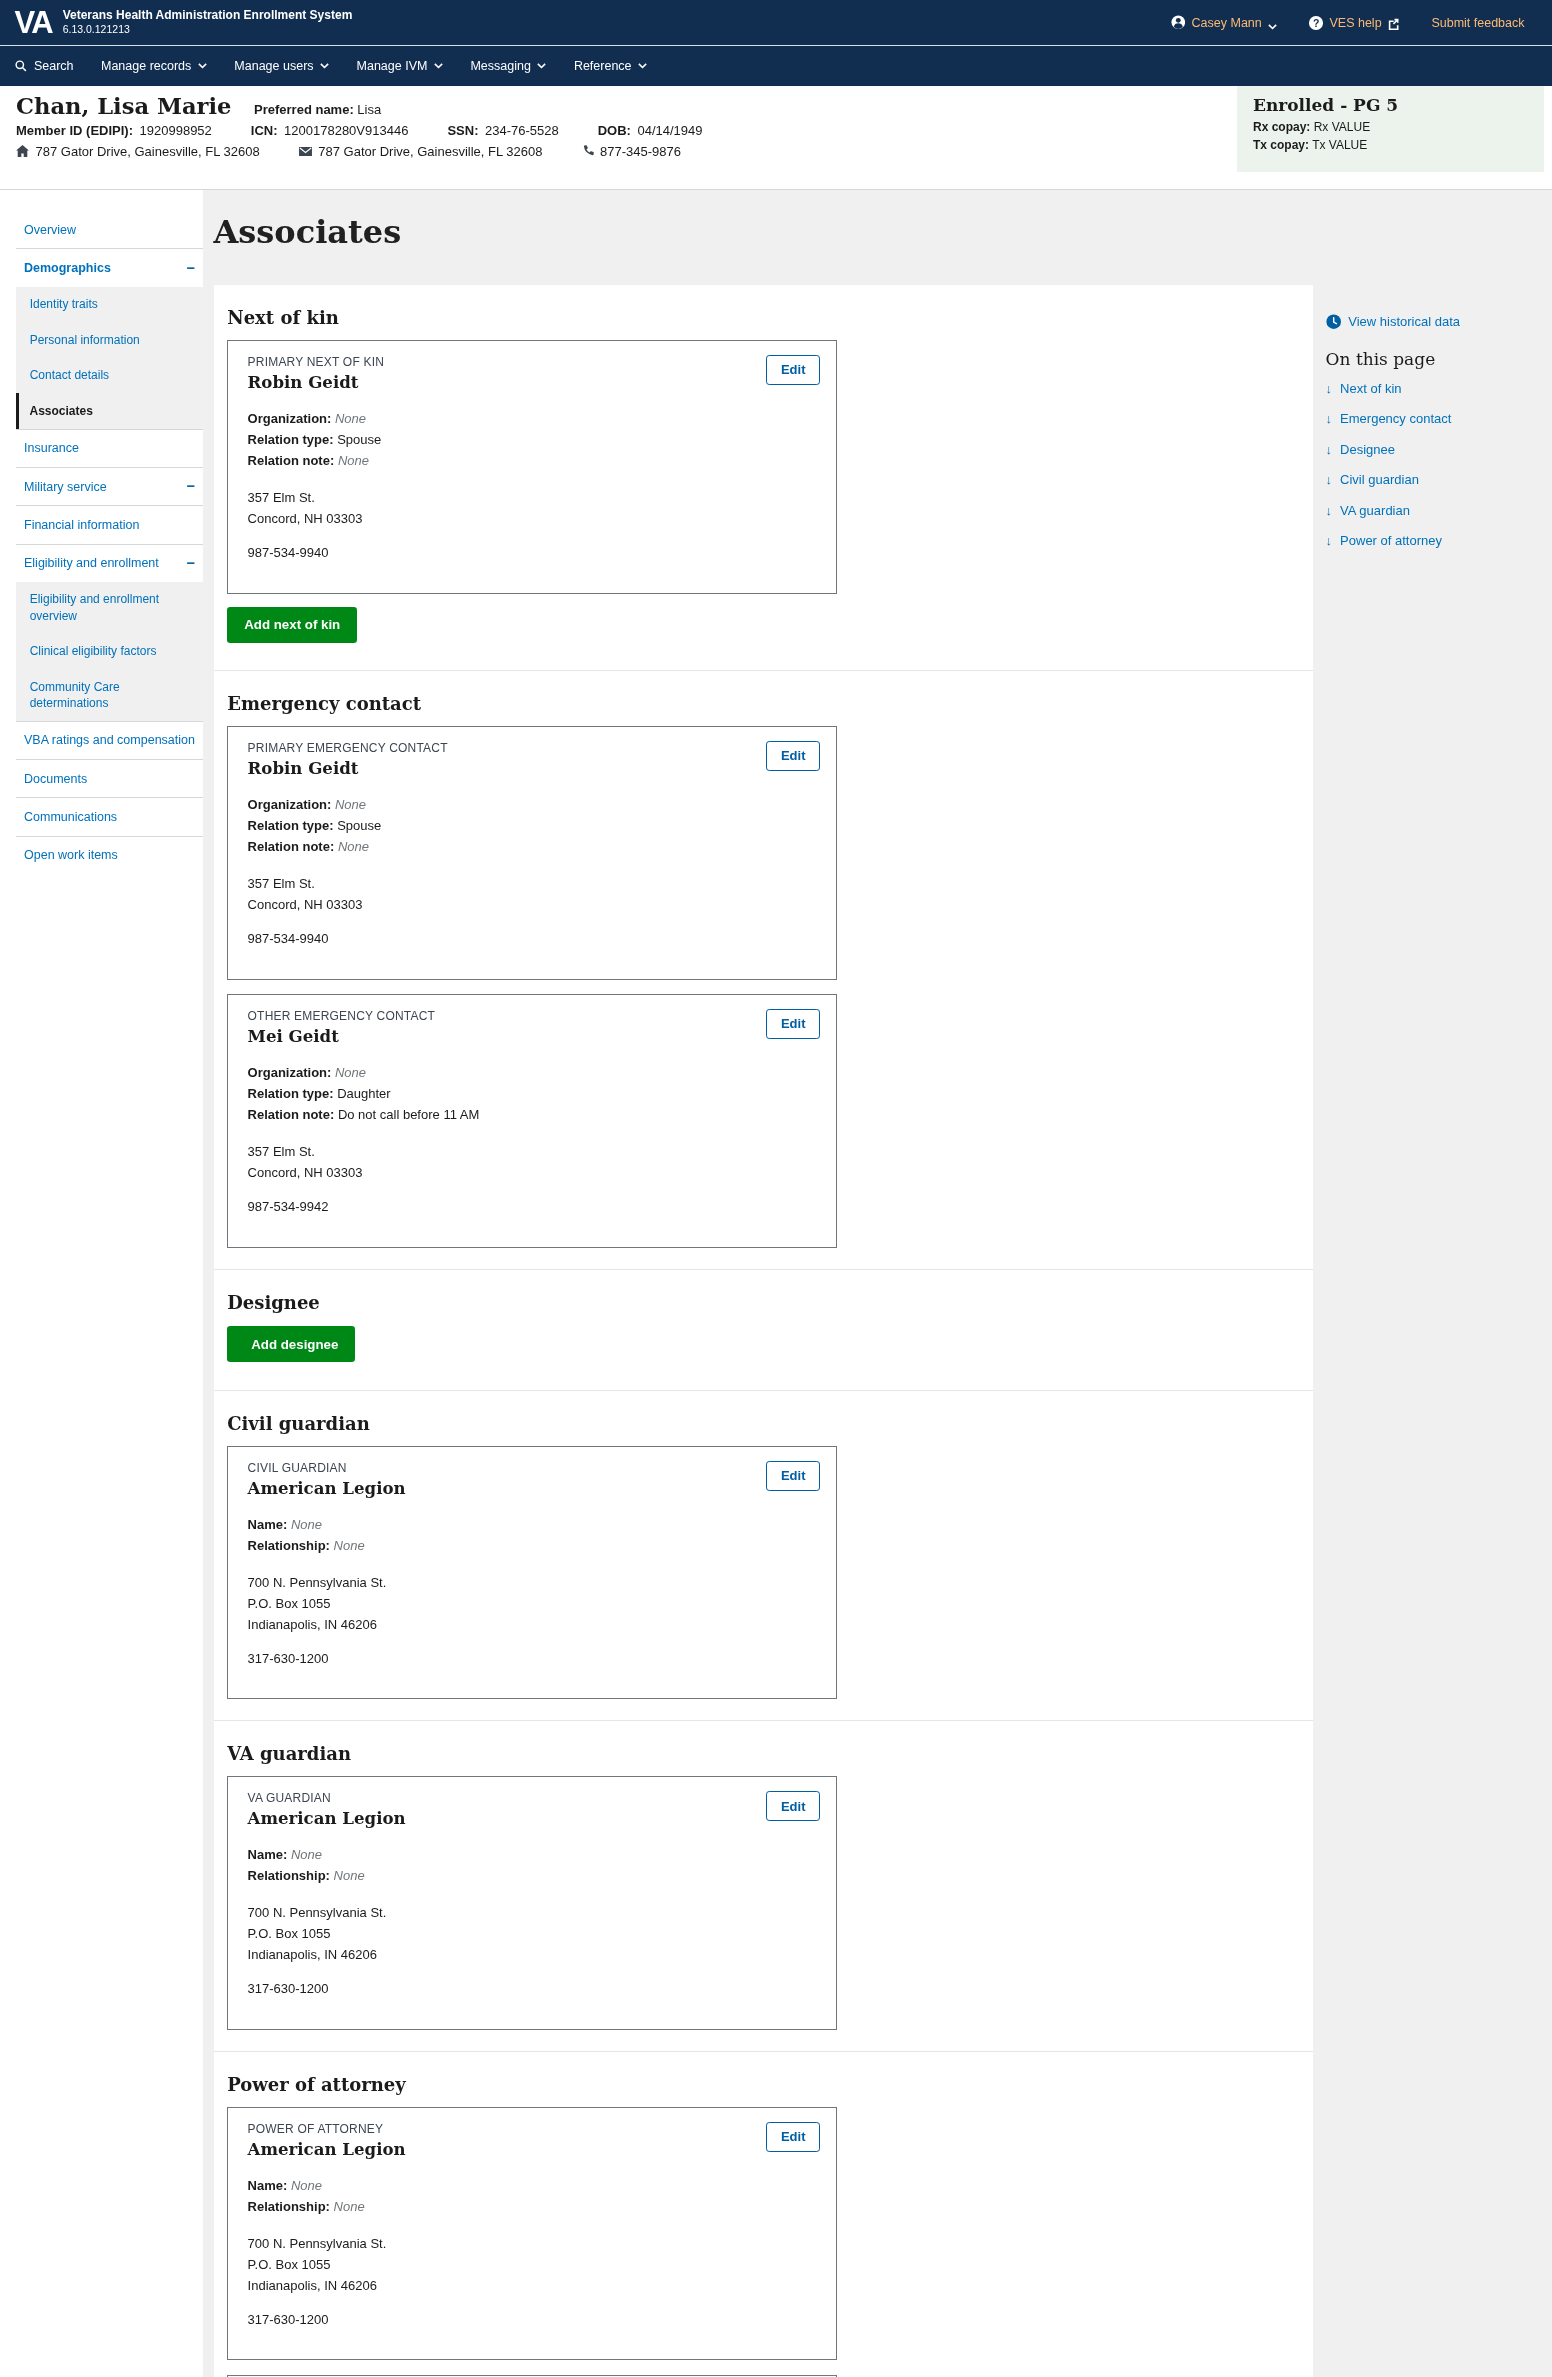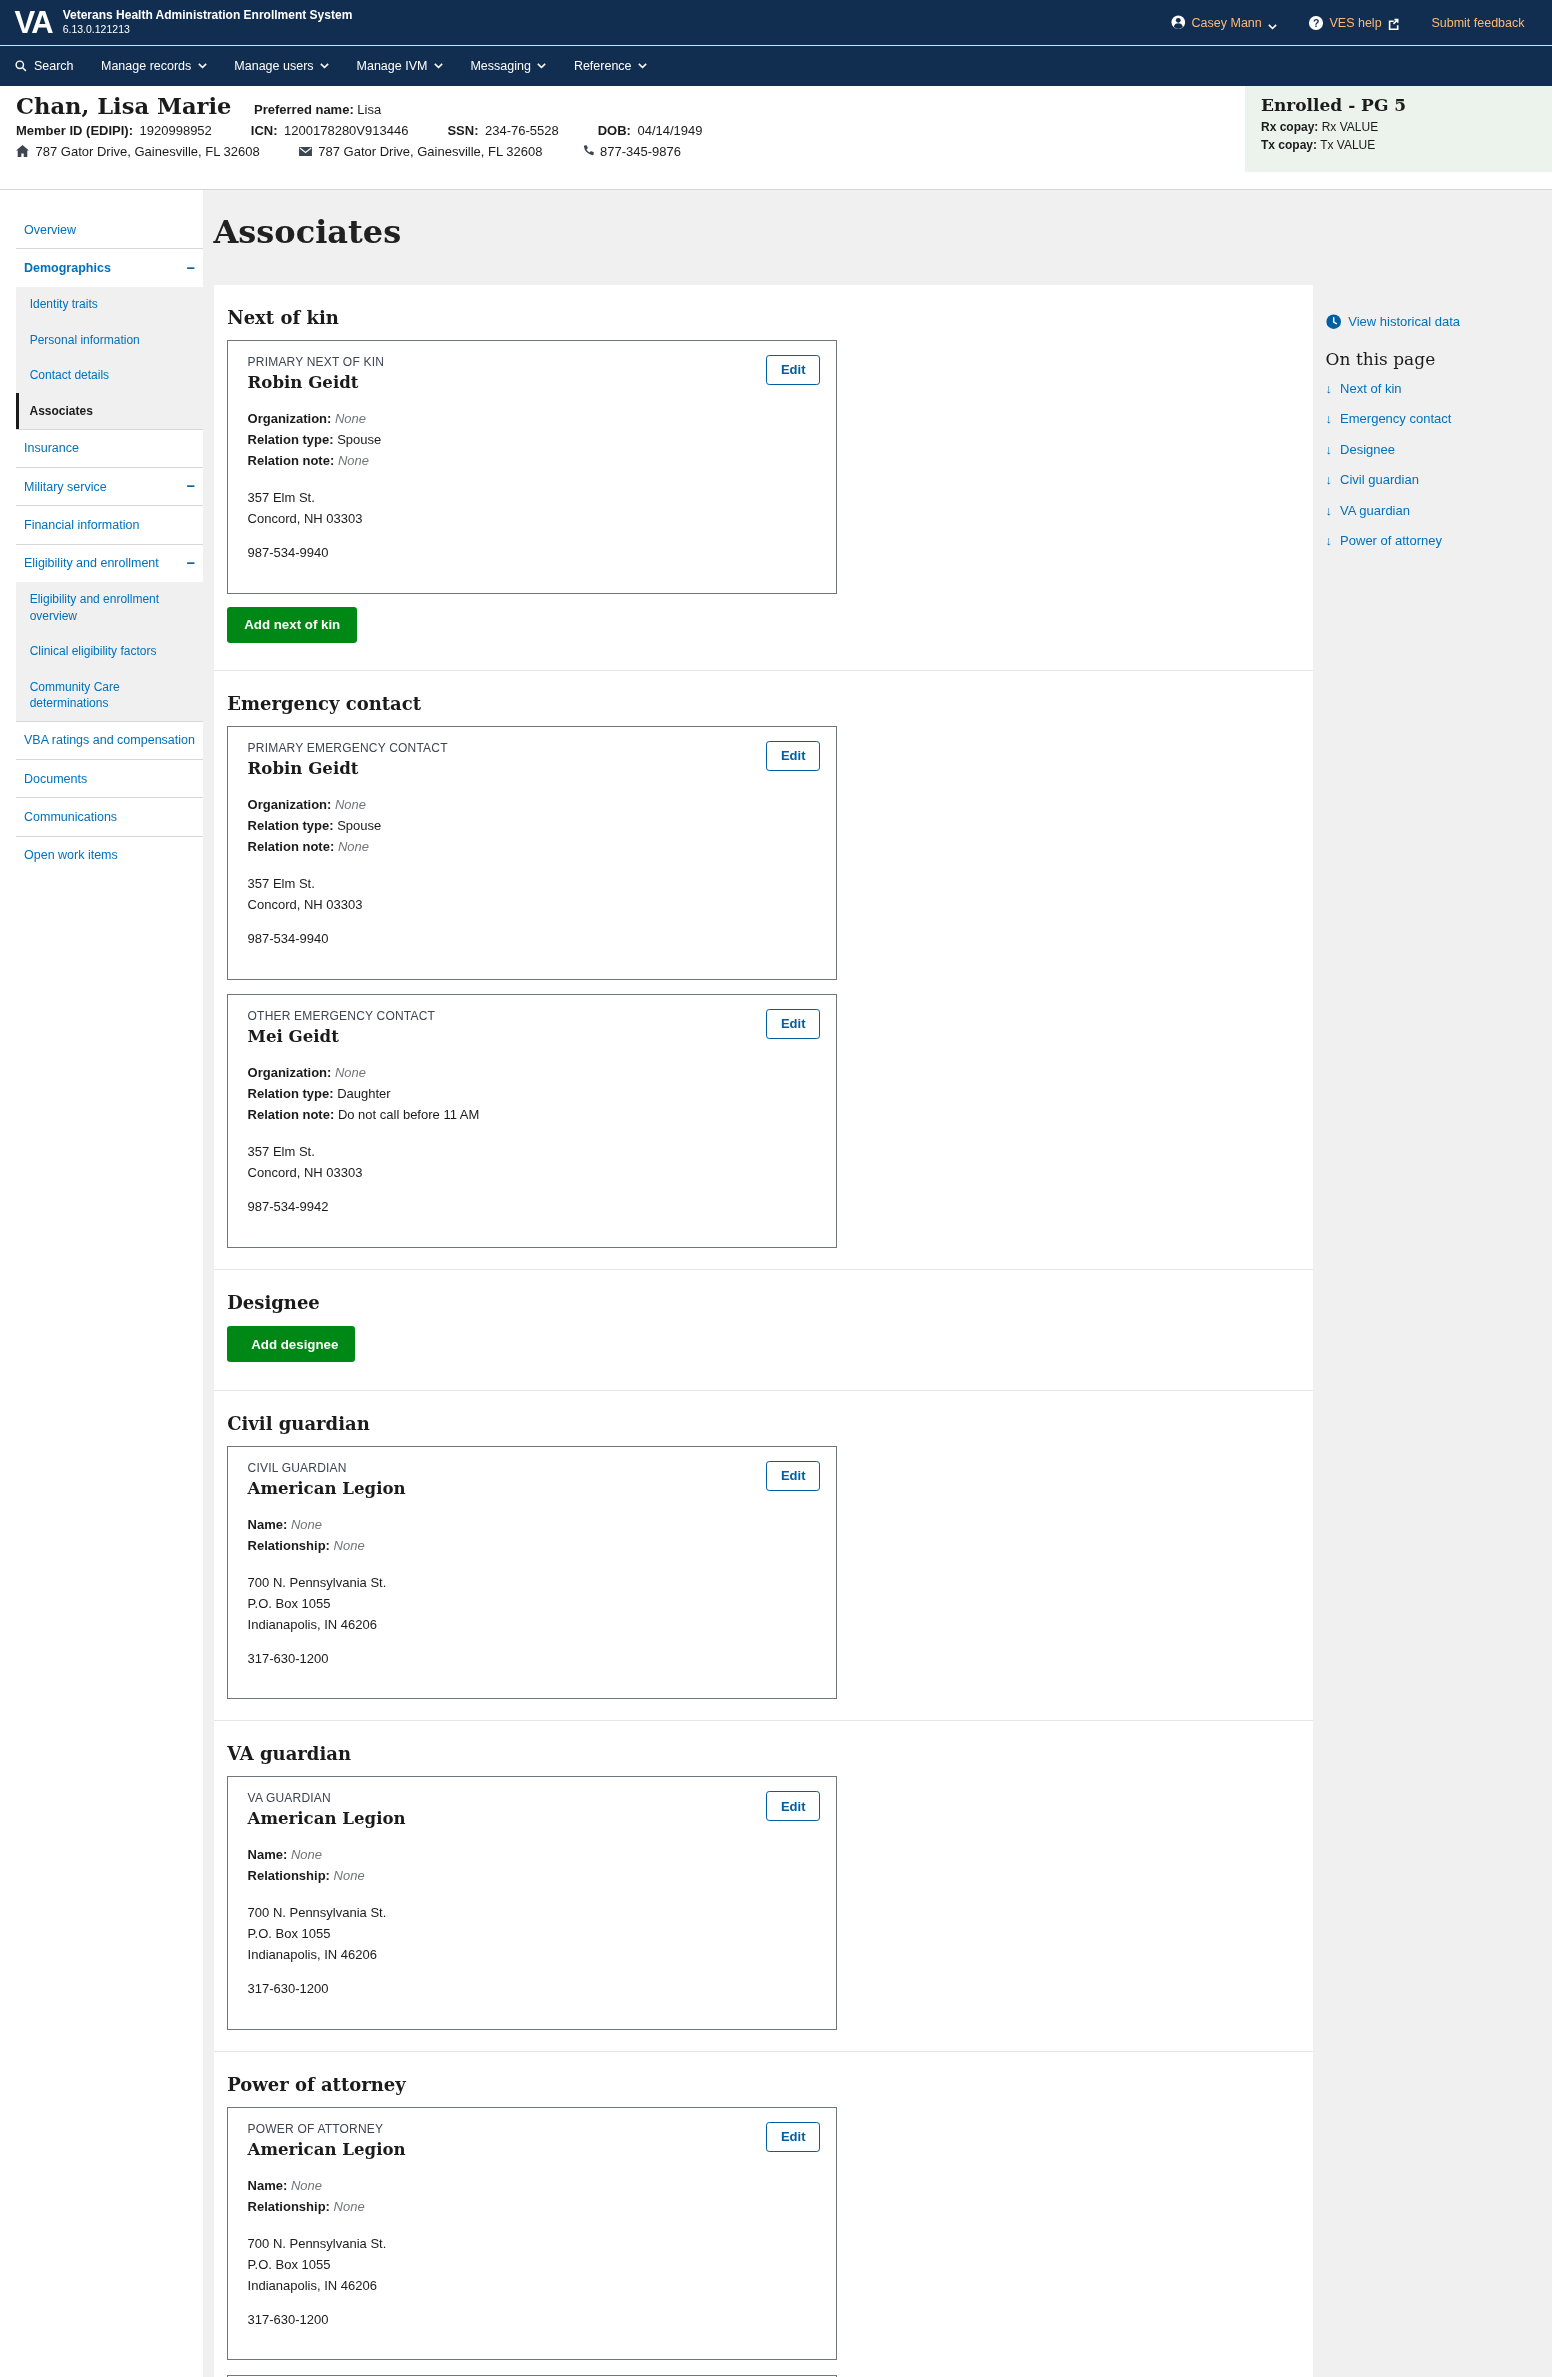--- a/index.html
+++ b/index.html
@@ -32,21 +32,21 @@
   .patient-banner { background:#fff; position:relative; height:104px;
                     border-bottom:0.8px solid #d6d7d9; padding:7.3px 323px 0 16px; }
   .pb-row1 { display:flex; align-items:baseline; gap:22.6px; }
   .patient-name { font-family:"DejaVu Serif", serif; font-weight:bold; font-size:22.6px; margin:0; }
   .pb-pref { font-size:13px; }
   .pb-row2 { margin-top:4px; display:flex; gap:39px; font-size:13px; }
   .pb-row3 { margin-top:5.7px; display:flex; gap:39px; font-size:13px; align-items:center; }
   .pb-item { display:flex; align-items:center; gap:6.5px; }
   .b { font-weight:bold; }
   .pb-icon { color:#3d4551; display:inline-flex; }
-  .status-box { position:absolute; top:0; right:0; width:307px; height:86px;
+  .status-box { position:absolute; top:0; right:8px; width:307px; height:86px;
                 background:#ecf3ec; padding:9px 16px; }
   .status-title { font-family:"DejaVu Serif", serif; font-weight:bold; font-size:17px; margin:0 0 3.2px; }
   .status-line { font-size:12px; line-height:1.5; }
 
   
   .body-row { display:flex; align-items:stretch; background:#fff; min-height:2124px; }
 
   .sidebar { width:203px; flex:none; background:#fff; padding:21px 0 49px 16px; font-size:12.5px; }
   .sidebar li.top { border-top:0.8px solid #d6d7d9; }
   .sidebar li.top:first-child { border-top:none; }

